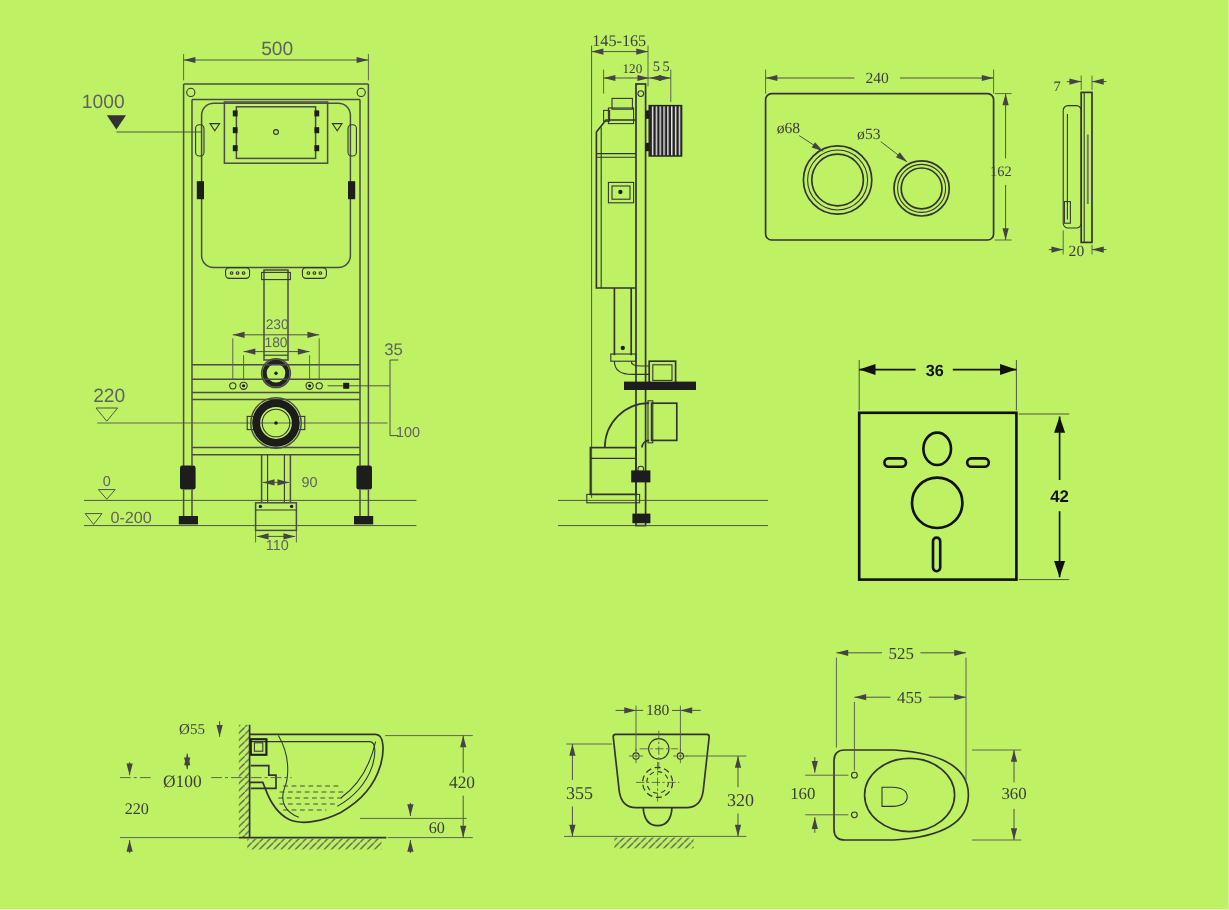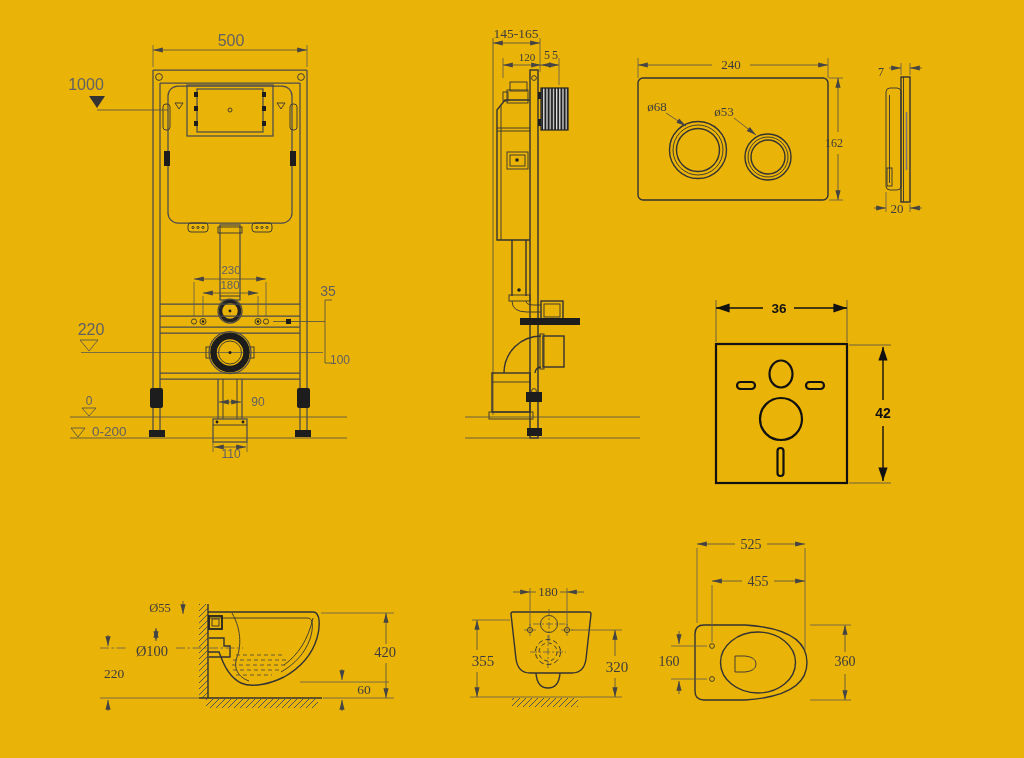--- a/index.html
+++ b/index.html
@@ -1,16 +1,16 @@
 <!DOCTYPE html>
 <html><head>
 <meta charset="utf-8">
 <style>
   html,body{margin:0;padding:0;background:#fff;}
-  .canvas{position:relative;width:1024px;height:758px;background:#eab308;overflow:hidden;}
+  .canvas{position:relative;width:1024px;height:758px;background:#bef264;overflow:hidden;}
   svg{position:absolute;left:0;top:0;}
   text{user-select:none;}
   .fs{font-family:"Liberation Sans",sans-serif;fill:#616161;}
   .fr{font-family:"Liberation Serif",serif;fill:#3d3d3d;}
   .fb{font-family:"Liberation Sans",sans-serif;font-weight:bold;fill:#111;}
   .ln{stroke:#4b4b4b;stroke-width:1.25;fill:none;}
   .lnh{stroke:#4b4b4b;stroke-width:0.8;fill:none;}
   .lp{stroke:#333;stroke-width:1.4;fill:none;}
   .lpt{stroke:#333;stroke-width:0.9;fill:none;}
   .lb{stroke:#111;stroke-width:2.2;fill:none;}

